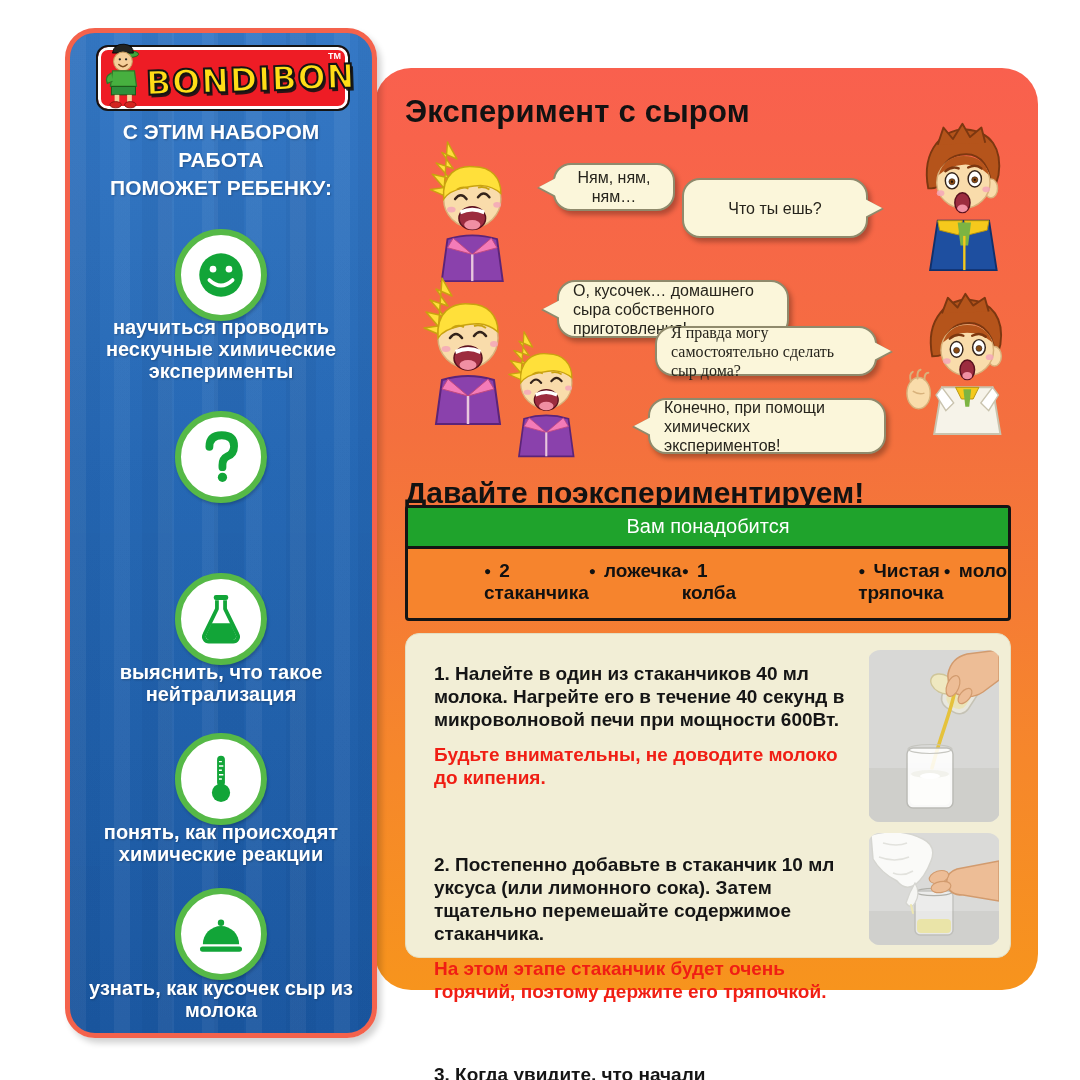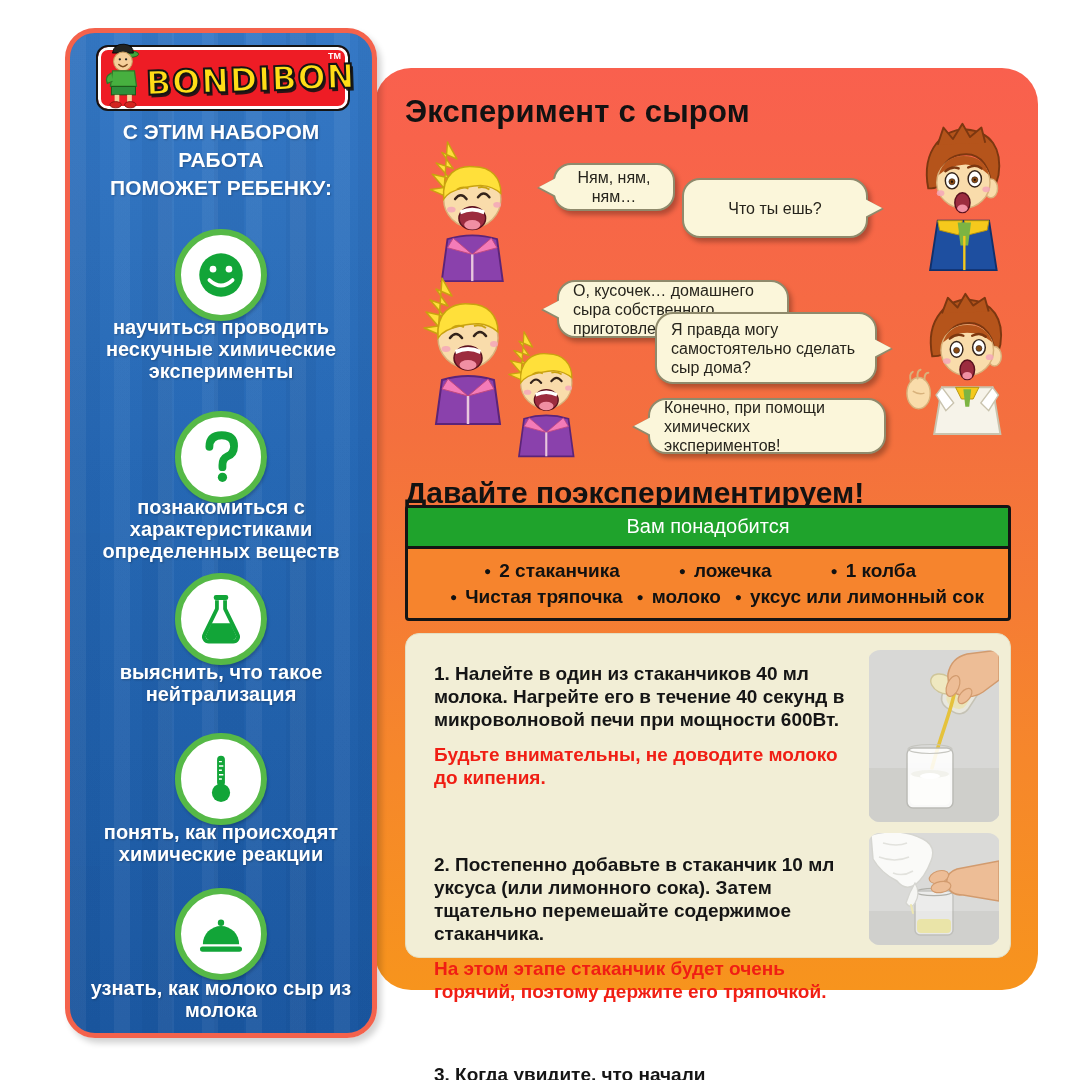--- a/index.html
+++ b/index.html
@@ -91,38 +91,38 @@
     width:0;height:0;border-style:solid;}
   .bubble.tail-l::after{left:-16px;border-width:9px 17px 9px 0;
     border-color:transparent #FBF6DA transparent transparent;
     filter:drop-shadow(-2px 1px 0 #8F8A6C);}
   .bubble.tail-r::after{right:-16px;border-width:9px 0 9px 17px;
     border-color:transparent transparent transparent #FBF6DA;
     filter:drop-shadow(2px 1px 0 #8F8A6C);}
   .bb1{left:178px;top:95px;width:122px;height:48px;}
   .bb2{left:307px;top:110px;width:186px;height:60px;}
   .bb3{left:182px;top:212px;width:232px;height:58px;}
-  .bb4{left:280px;top:244px;width:222px;height:72px;}
+  .bb4{left:280px;top:258px;width:222px;height:50px;font-family:Liberation Serif, serif;}
   .bb5{left:273px;top:330px;width:238px;height:56px;}
 
   .panel-subtitle{
     position:absolute;left:30px;top:408px;margin:0;
     font-size:30px;font-weight:bold;color:#121212;
   }
 
   .needs{
     position:absolute;left:30px;top:437px;width:606px;height:116px;
     border:3px solid #141414;border-radius:4px;background:#F6842D;
     box-sizing:border-box;overflow:hidden;
   }
   .needs-header{
     background:#1FA32C;color:#ffffff;text-align:center;
     font-size:20px;padding:7px 0 8px;border-bottom:3px solid #141414;
   }
-  .needs-body{padding:11px 14px 6px;display:flex;flex-direction:column;gap:4px;}
+  .needs-body{padding:11px 14px 6px;display:flex;flex-direction:row;gap:16px;}
   .needs-row{display:flex;justify-content:space-between;font-weight:bold;font-size:19px;color:#111;}
   .needs-row.r1{padding:0 78px 0 62px;}
   .needs-row.r2{padding:0 10px 0 28px;}
   .need-item::before{content:"\25CF";font-size:12px;margin-right:8px;position:relative;top:-2px;}
 
   .instructions{
     position:absolute;left:30px;top:565px;width:606px;height:325px;
     background:#F2EED6;border:1px solid #E3DEC2;border-radius:14px;
     box-sizing:border-box;padding:16px 10px 14px 16px;
     display:flex;
@@ -312,42 +312,41 @@
           <use href="#smiley-sym"></use>
         </svg>
     </div>
     <div class="benefit-text t1">научиться проводить нескучные химические эксперименты</div>
 
     <div class="benefit-circle c2">
       <svg>
           <use href="#question-sym"></use>
         </svg>
     </div>
-    <div class="benefit-text t2">познакомиться с характеристиками определенных веществ</div>
 
     <div class="benefit-circle c3">
       <svg>
           <use href="#flask-sym"></use>
         </svg>
     </div>
     <div class="benefit-text t3">выяснить, что такое нейтрализация</div>
 
     <div class="benefit-circle c4">
       <svg>
           <use href="#thermo-sym"></use>
         </svg>
     </div>
     <div class="benefit-text t4">понять, как происходят химические реакции</div>
 
     <div class="benefit-circle c5">
       <svg>
           <use href="#cloche-sym"></use>
         </svg>
     </div>
-    <div class="benefit-text t5">узнать, как молоко сыр из молока</div>
+    <div class="benefit-text t5">узнать, как кусочек сыр из молока</div>
   </aside>
 
   <main class="panel">
     <h1 class="panel-title">Эксперимент с сыром</h1>
 
     <svg class="chr" style="left:40px;top:72px;width:105px;height:143px">
         <use href="#girl-sym"></use>
       </svg>
     <div class="bubble center tail-l bb1">Ням, ням, ням…</div>
     <div class="bubble center tail-r bb2">Что ты ешь?</div>

